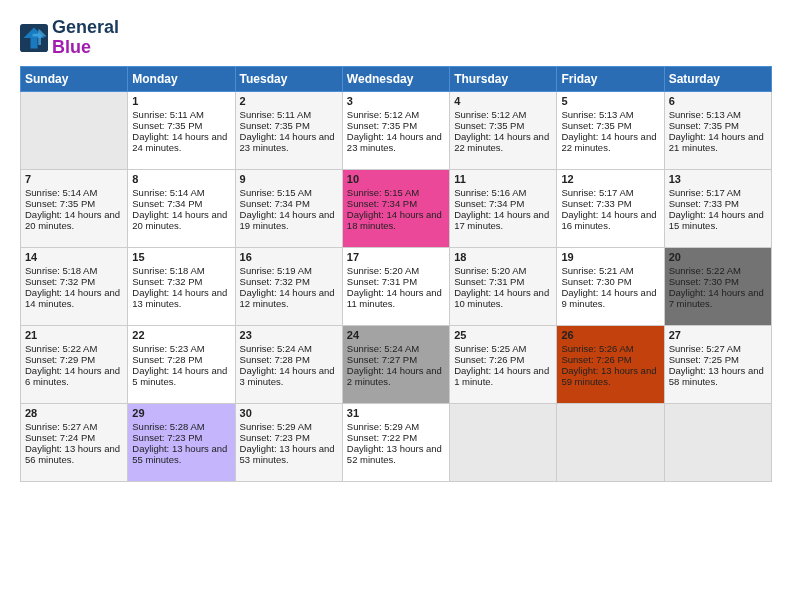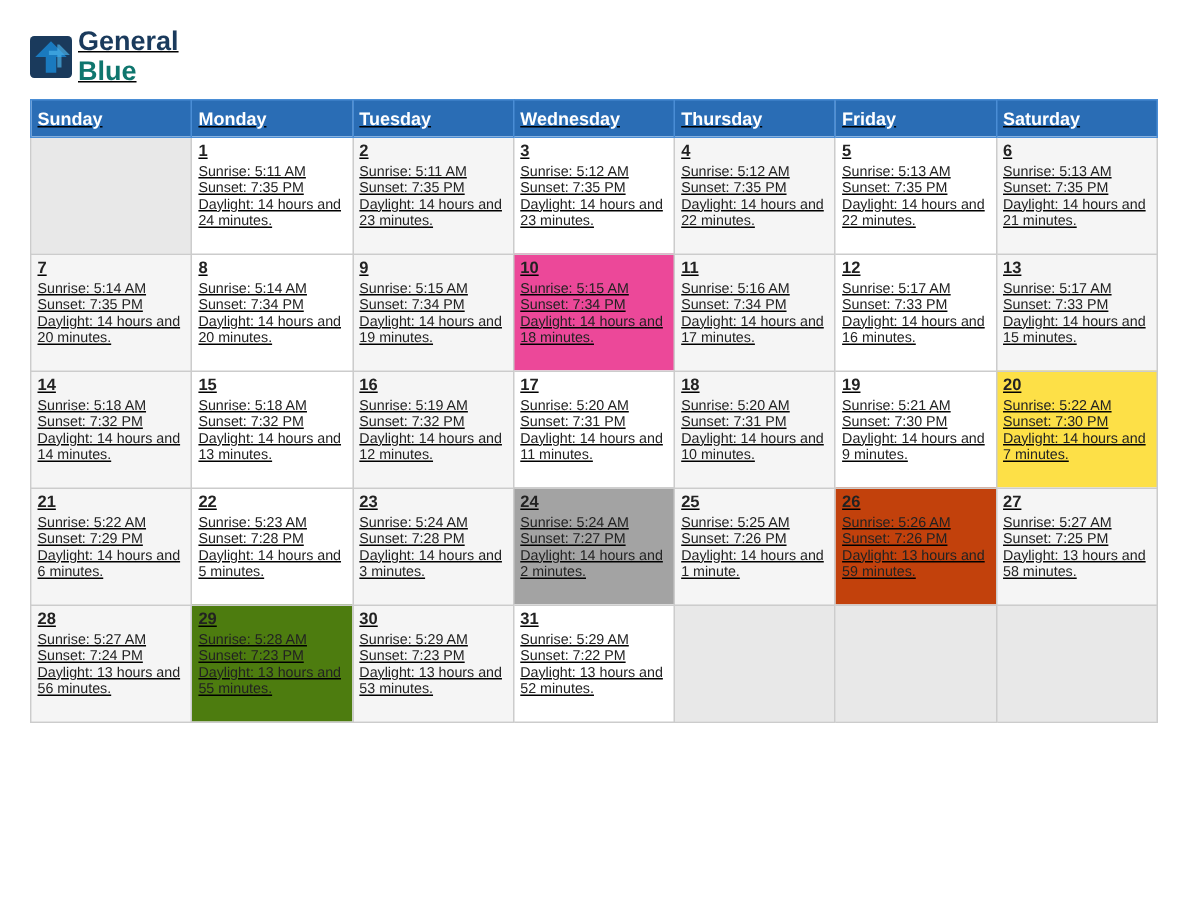--- a/index.html
+++ b/index.html
@@ -7,40 +7,39 @@
       font-family: Arial, sans-serif;
       background: #fff;
       width: 792px;
       height: 612px;
       overflow: hidden;
     }
     .page {
       width: 792px;
       height: 612px;
       padding: 18px 20px 10px 20px;
-      text-decoration: underline;
     }
     .header {
       display: flex;
       justify-content: space-between;
       align-items: flex-start;
       margin-bottom: 8px;
     }
     .logo {
       display: flex;
       align-items: center;
     }
     .logo-text {
       font-size: 18px;
       font-weight: bold;
       color: #1a3a5c;
       line-height: 1.1;
     }
     .logo-text span {
-      color: #0f766e;
+      color: #a21caf;
     }
     .logo-icon {
       width: 28px;
       height: 28px;
       margin-right: 4px;
     }
     .title-block {
       text-align: right;
     }
     .main-title {
@@ -247,21 +246,21 @@
             <div>Sunrise: 5:20 AM</div>
             <div>Sunset: 7:31 PM</div>
             <div>Daylight: 14 hours and 10 minutes.</div>
           </td>
           <td style="background: rgb(255, 255, 255);">
             <span class="day-num">19</span>
             <div>Sunrise: 5:21 AM</div>
             <div>Sunset: 7:30 PM</div>
             <div>Daylight: 14 hours and 9 minutes.</div>
           </td>
-          <td style="background: #fde047;">
+          <td style="background: #737373;">
             <span class="day-num">20</span>
             <div>Sunrise: 5:22 AM</div>
             <div>Sunset: 7:30 PM</div>
             <div>Daylight: 14 hours and 7 minutes.</div>
           </td>
         </tr>
         <tr>
           <td style="background: rgb(245, 245, 245);">
             <span class="day-num">21</span>
             <div>Sunrise: 5:22 AM</div>
@@ -305,21 +304,21 @@
             <div>Daylight: 13 hours and 58 minutes.</div>
           </td>
         </tr>
         <tr>
           <td style="background: rgb(245, 245, 245);">
             <span class="day-num">28</span>
             <div>Sunrise: 5:27 AM</div>
             <div>Sunset: 7:24 PM</div>
             <div>Daylight: 13 hours and 56 minutes.</div>
           </td>
-          <td style="background: #4d7c0f;">
+          <td style="background: #c4b5fd;">
             <span class="day-num">29</span>
             <div>Sunrise: 5:28 AM</div>
             <div>Sunset: 7:23 PM</div>
             <div>Daylight: 13 hours and 55 minutes.</div>
           </td>
           <td style="background: rgb(245, 245, 245);">
             <span class="day-num">30</span>
             <div>Sunrise: 5:29 AM</div>
             <div>Sunset: 7:23 PM</div>
             <div>Daylight: 13 hours and 53 minutes.</div>

